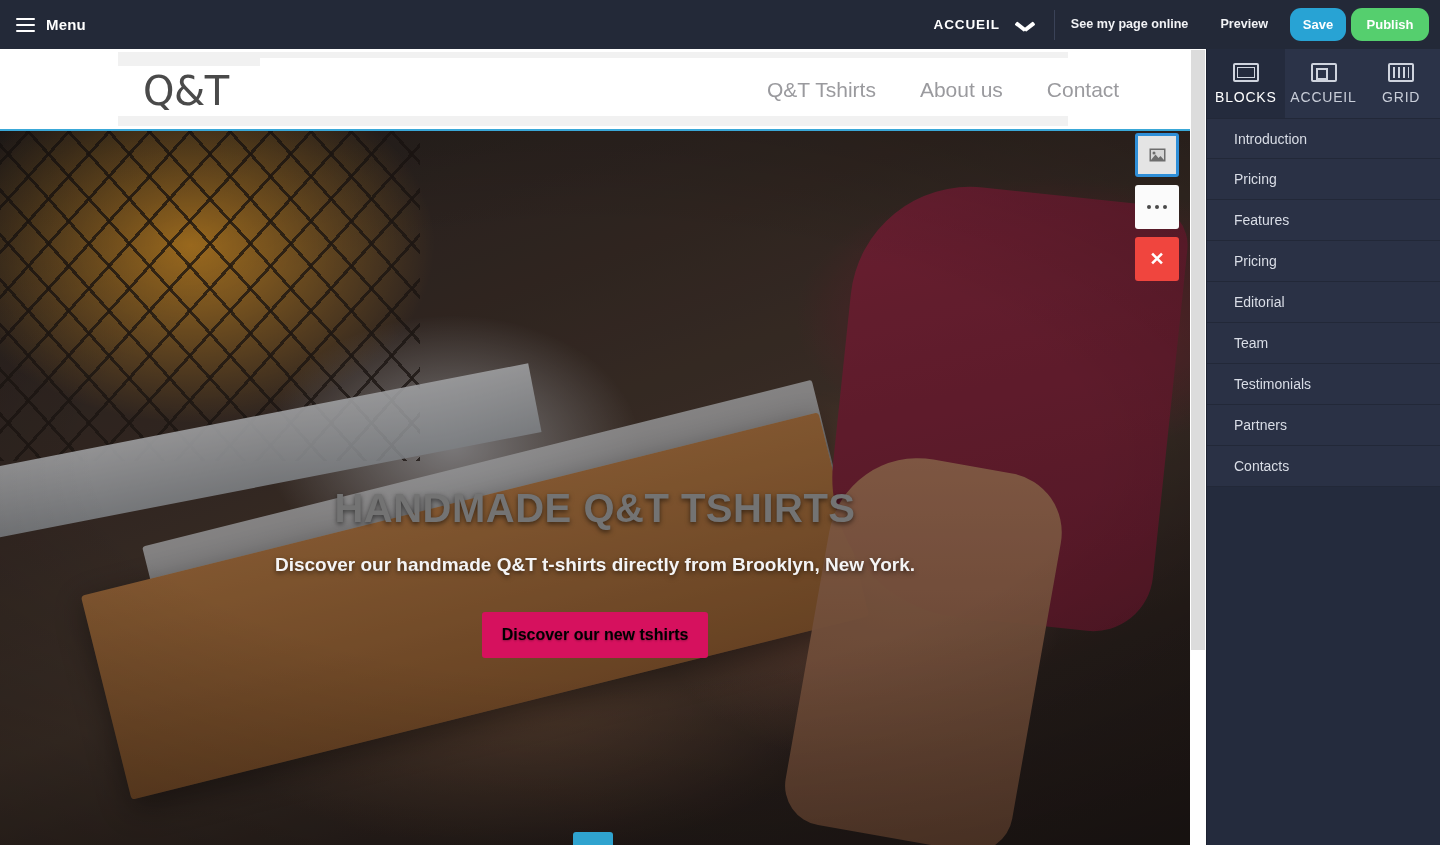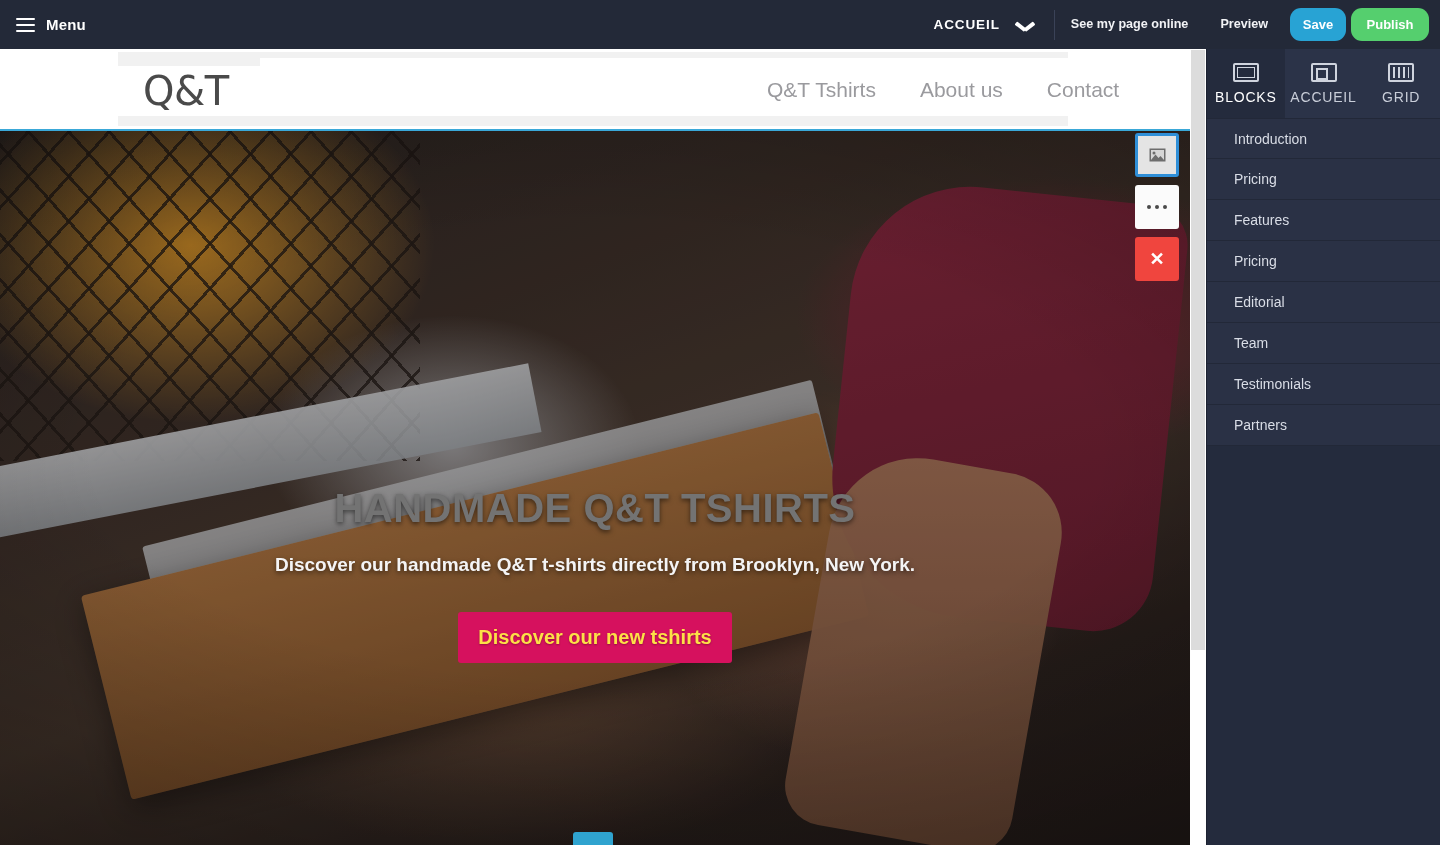--- a/index.html
+++ b/index.html
@@ -166,22 +166,22 @@
     text-shadow: 0 2px 5px rgba(0,0,0,.55);
     font-family: "Liberation Sans", sans-serif;
   }
   .hero-sub {
     margin-top: 23px;
     color: #f4f4f5; font-size: 19px; font-weight: bold;
     text-shadow: 0 2px 5px rgba(0,0,0,.55);
   }
   .hero-cta {
     margin-top: 36px;
-    background: #d6115e; color: #fde047; border: none; border-radius: 3px;
-    font-size: 20px; font-weight: bold; padding: 14px 20px; cursor: pointer;
+    background: #d6115e; color: #000000; border: none; border-radius: 3px;
+    font-size: 16px; font-weight: bold; padding: 14px 20px; cursor: pointer;
     font-family: "Liberation Sans", sans-serif;
     text-shadow: 0 1px 2px rgba(0,0,0,.3);
   }
   .hero-tab {
     position: absolute; left: 573px; bottom: 0; width: 40px; height: 13px;
     background: #2fa3cf; border-radius: 3px 3px 0 0; cursor: pointer;
   }
 
   
   .blk-tools {
@@ -360,14 +360,15 @@
 
   <div class="panel-list">
     <div class="panel-item">Introduction</div>
     <div class="panel-item">Pricing</div>
     <div class="panel-item">Features</div>
     <div class="panel-item">Pricing</div>
     <div class="panel-item">Editorial</div>
     <div class="panel-item">Team</div>
     <div class="panel-item">Testimonials</div>
     <div class="panel-item">Partners</div>
+    <div class="panel-item">Contacts</div>
   </div>
 </div>
 
 </body></html>

